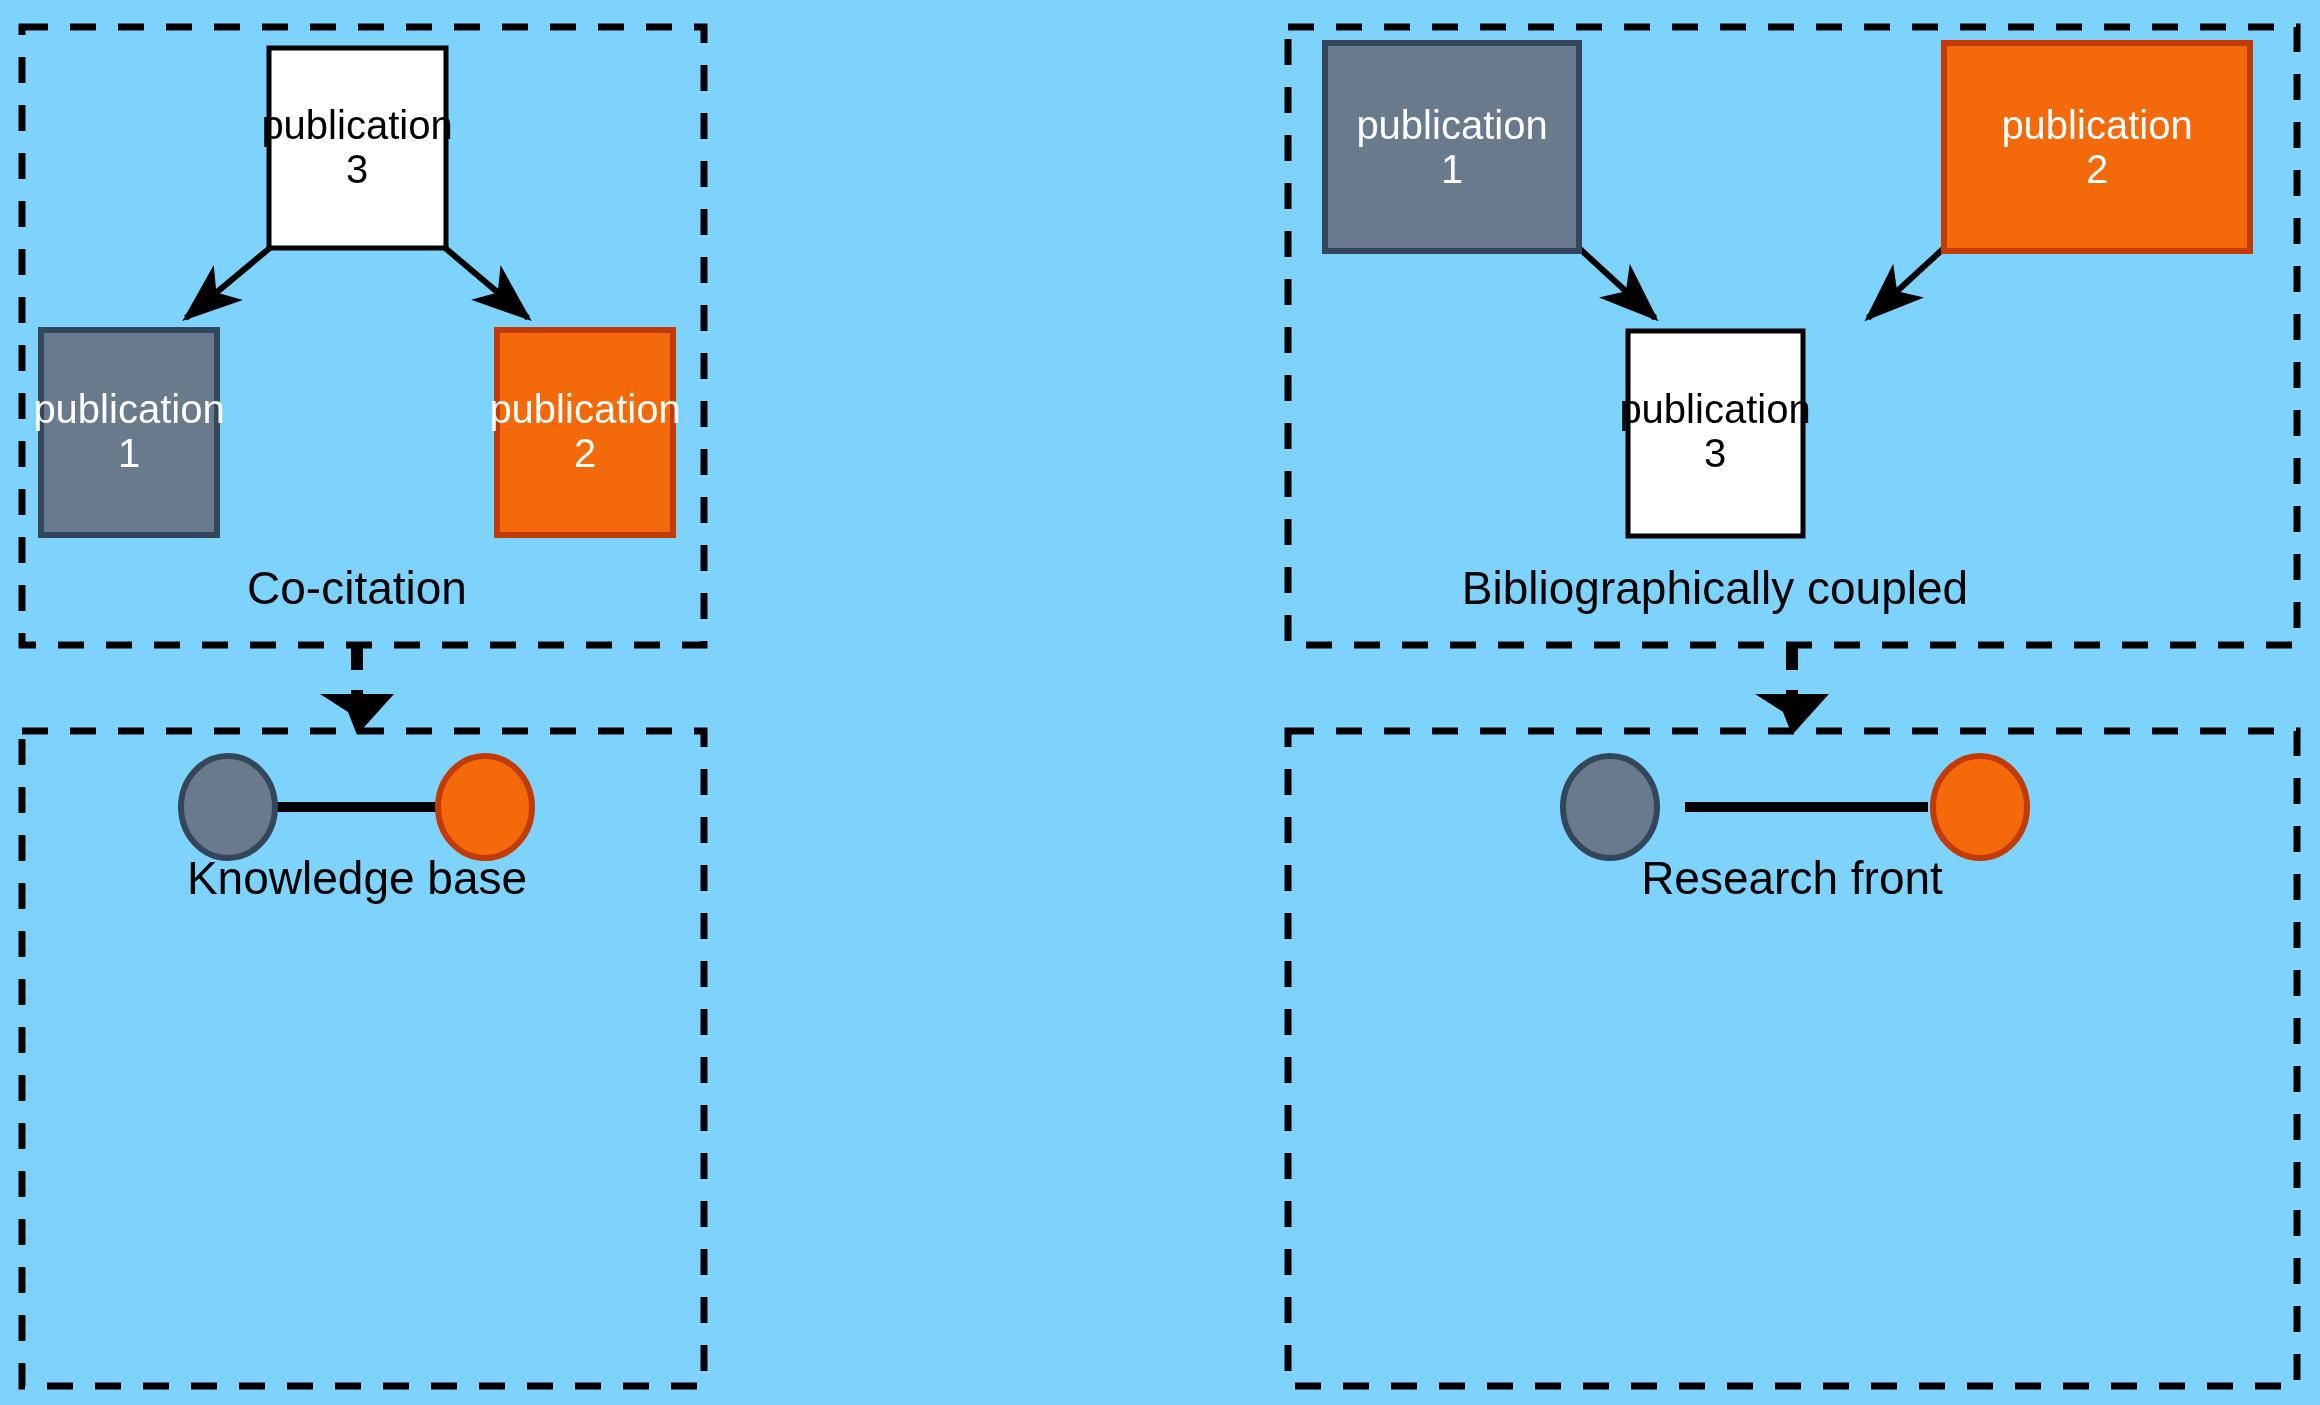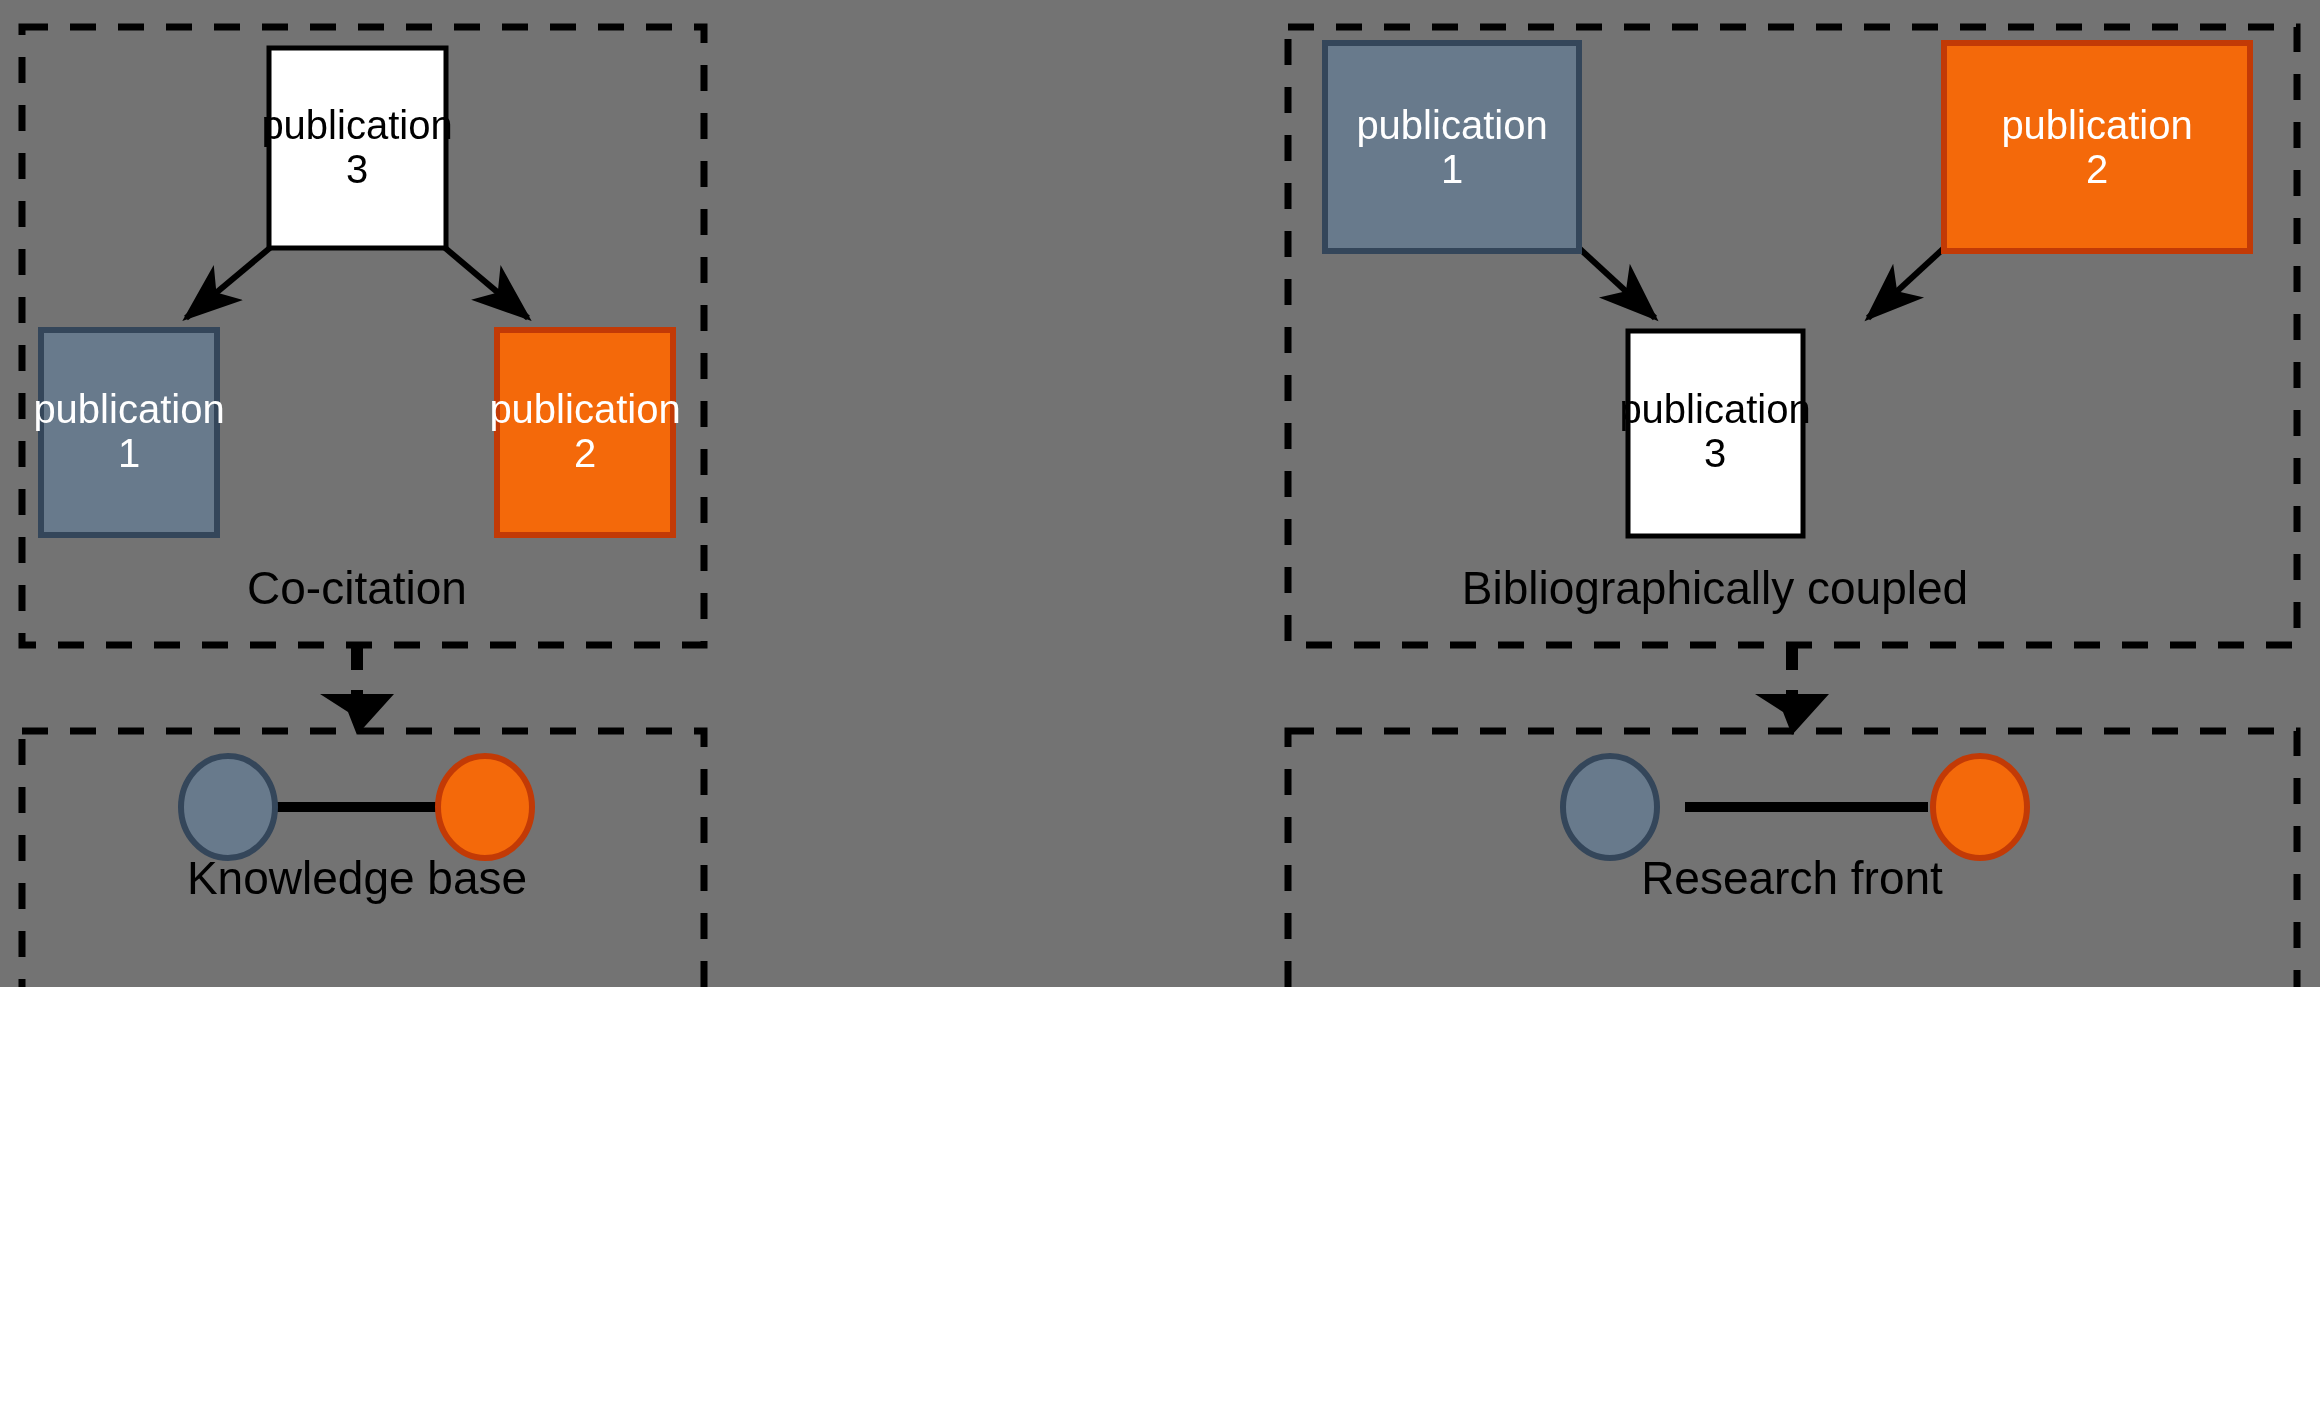--- a/index.html
+++ b/index.html
@@ -6,22 +6,22 @@
     margin: 0;
     padding: 0;
     background: #ffffff;
   }
   body {
     font-family: "Liberation Sans", sans-serif;
   }
   #canvas {
     position: relative;
     width: 2320px;
-    height: 987px;
-    background: #737373;
+    height: 1405px;
+    background: #7dd3fc;
     overflow: hidden;
   }
   svg#diagram {
     display: block;
     width: 2320px;
     height: 1405px;
   }
   .box-label {
     font-family: "Liberation Sans", sans-serif;
     font-size: 40px;

